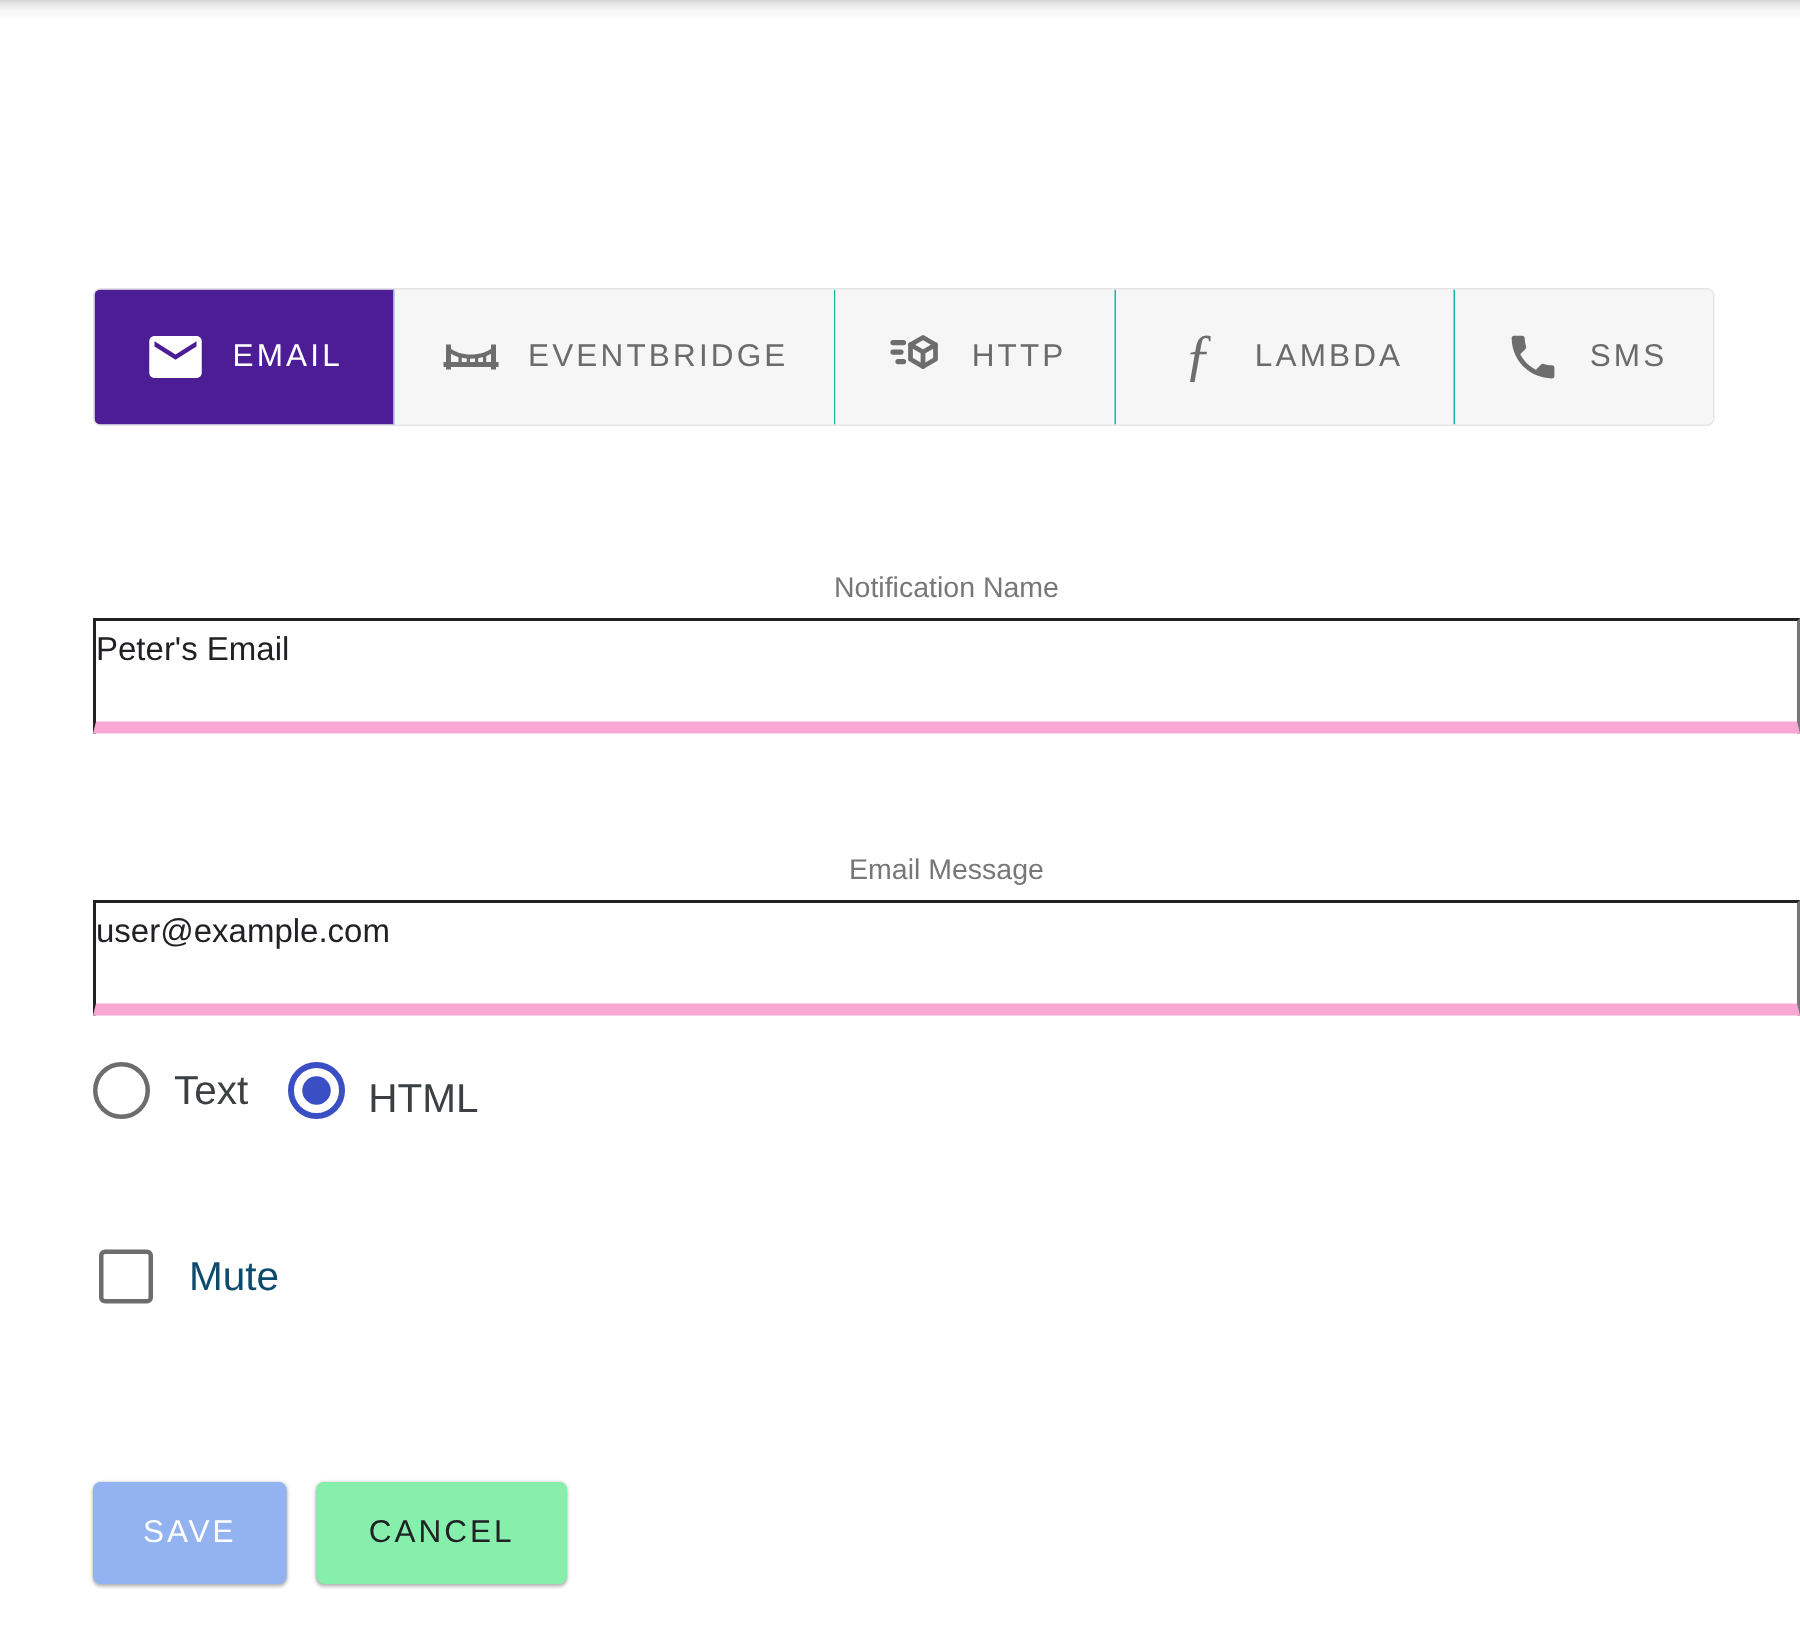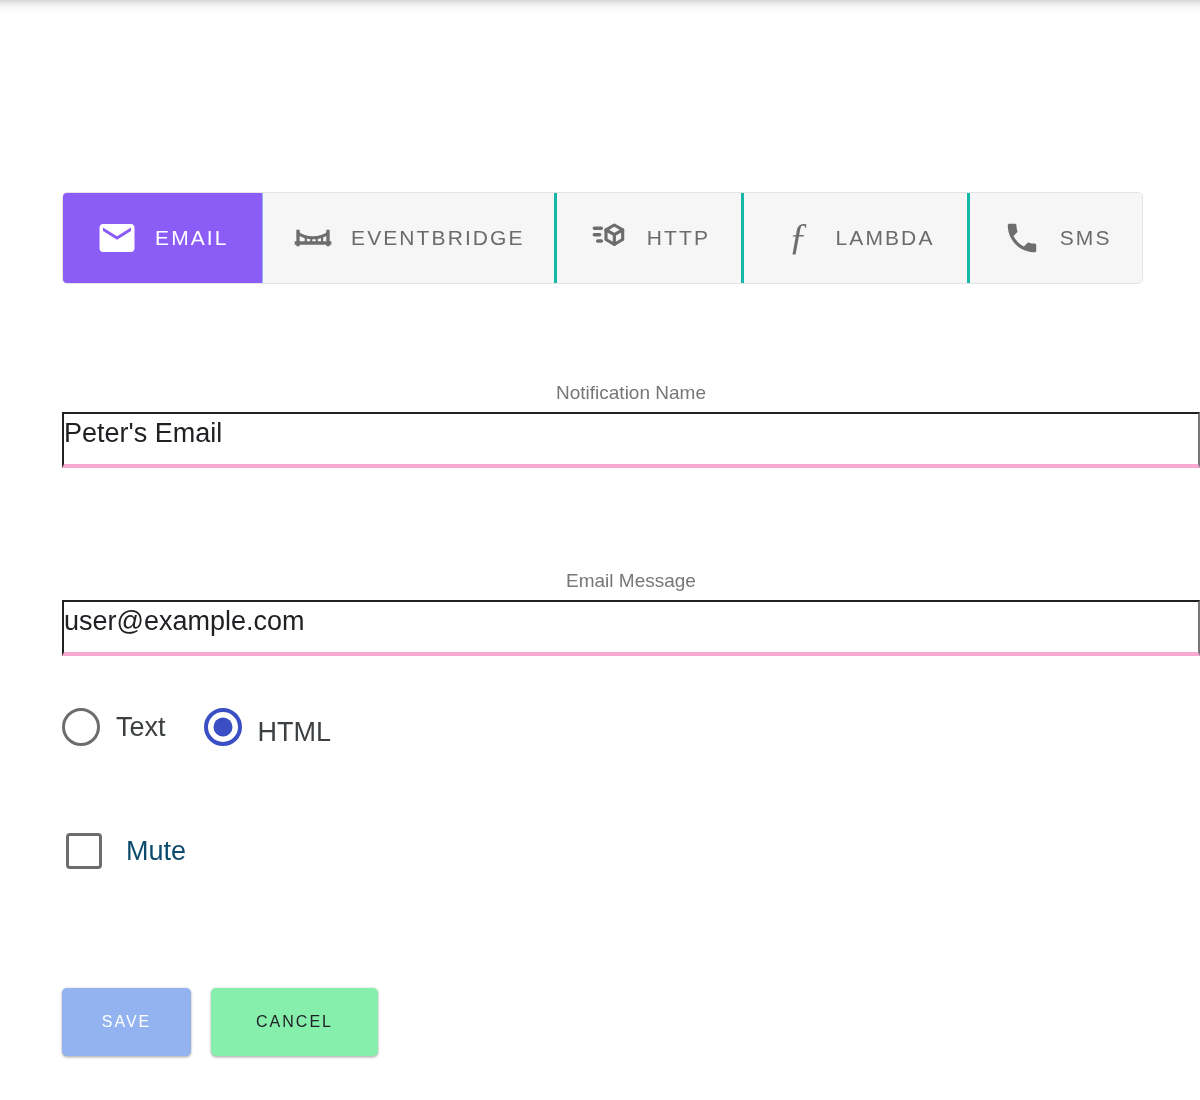--- a/index.html
+++ b/index.html
@@ -57,28 +57,28 @@
     border-radius: 5px;
     overflow: hidden;
     background: #f6f6f6;
   }
   .tab {
     display: flex;
     align-items: center;
     justify-content: center;
     gap: 17px;
     background: #f6f6f6;
-    border-right: 3px solid #14b8a6;
+    border-right: 1px solid #14b8a6;
     cursor: pointer;
     height: 100%;
     padding: 0 22px;
   }
   .tab:last-child { border-right: none; }
   .tab.active {
-    background: #8b5cf6;
+    background: #4c1d95;
     border-right: 1px solid #92b3f0;
   }
   .tab-label {
     font-size: 21px;
     letter-spacing: 2.1px;
     color: #6b6b6b;
     font-weight: 400;
     white-space: nowrap;
   }
   .tab.active .tab-label { color: #ffffff; }
@@ -109,25 +109,25 @@
   .field-email { top: 568px; }
 
   .field-label {
     font-size: 19px;
     color: #777777;
     line-height: 26px;
     margin-bottom: 6px;
     text-align: center;
   }
   .field-value {
-    font-size: 27px;
+    font-size: 22px;
     color: #202124;
     line-height: 38px;
-    padding-bottom: 12px;
-    border-bottom: 4px solid #f9a8d4;
+    padding-bottom: 29px;
+    border-bottom: 8px solid #f9a8d4;
     background: transparent;
     outline: none;
     width: 100%;
     font-family: "Liberation Sans", sans-serif;
     display: block;
   }
 
   
   .format-row {
     position: absolute;
@@ -139,21 +139,21 @@
   .format-caption {
     font-size: 27px;
     color: #5f6368;
     line-height: 1;
     margin-right: 22px;
   }
   .radio-option {
     display: flex;
     align-items: center;
     cursor: pointer;
-    margin-right: 38px;
+    margin-right: 26px;
   }
   .radio-option:last-child { margin-right: 0; align-items: flex-end; }
   .radio-mark {
     width: 38px;
     height: 38px;
     border-radius: 50%;
     border: 3px solid #6d6d6d;
     background: transparent;
     margin-right: 16px;
     position: relative;
@@ -210,21 +210,21 @@
     left: 62px;
     top: 988px;
     display: flex;
     align-items: flex-start;
     gap: 20px;
   }
   .btn {
     border: none;
     border-radius: 5px;
     font-family: "Liberation Sans", sans-serif;
-    font-size: 16px;
+    font-size: 21px;
     letter-spacing: 2px;
     font-weight: 500;
     cursor: pointer;
     height: 68px;
     box-shadow: 0 1px 3px rgba(0,0,0,0.2), 0 2px 2px rgba(0,0,0,0.10), 0 0 2px rgba(0,0,0,0.12);
   }
   .btn-save {
     background: #92b3f0;
     color: #ffffff;
     width: 129px;

